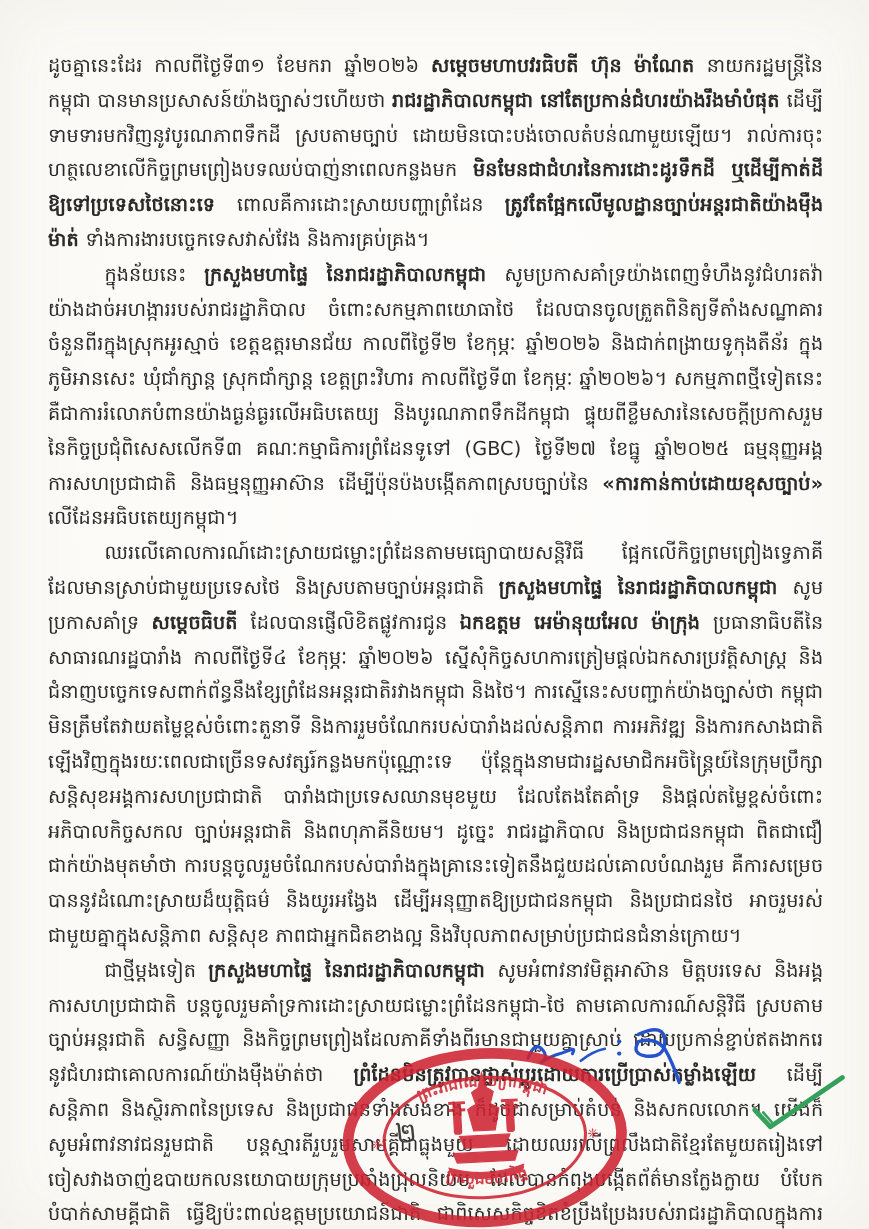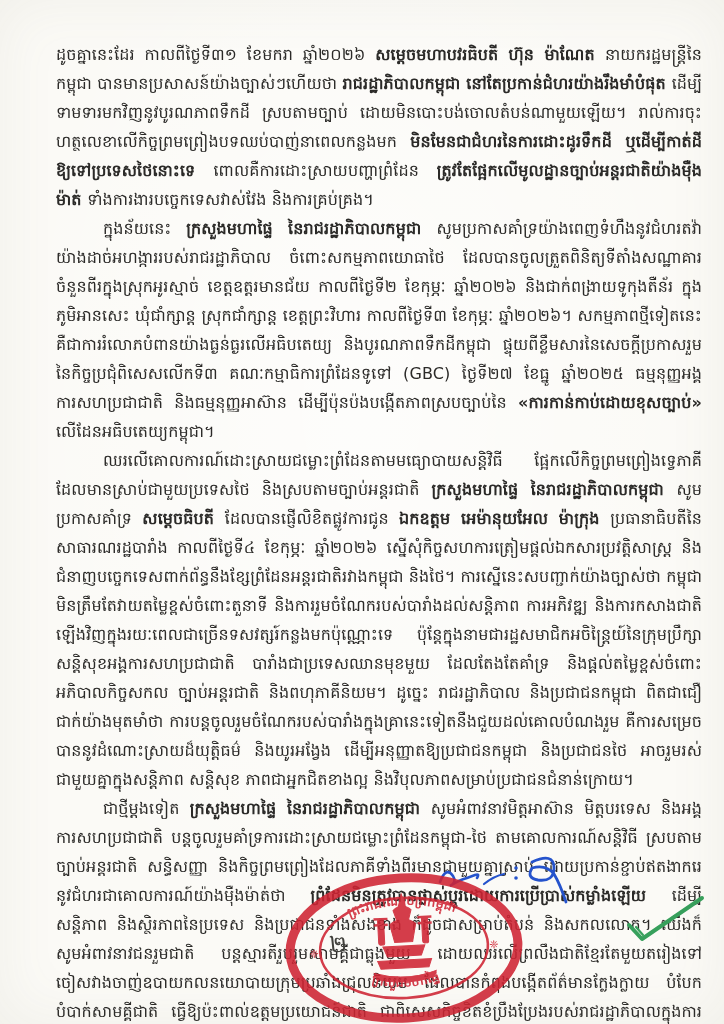--- a/index.html
+++ b/index.html
@@ -13,21 +13,21 @@
   html,body{width:724px;height:1024px;overflow:hidden;}
   body{
     background:var(--paper);
     font-family:"DejaVu Sans","Liberation Sans",sans-serif;
     color:var(--ink);
     position:relative;
   }
   .page{
     position:absolute;
     inset:0;
-    padding:40px 38px 0 56px;
+    padding:40px 38px 0 40px;
     background:
       radial-gradient(ellipse at 50% 40%, rgba(255,255,255,.6), rgba(0,0,0,0) 70%),
       var(--paper);
   }
   .doc-body{width:646px;}
   .para{
     font-size:16px;
     line-height:29px;
     text-align:justify;
     color:var(--ink);

